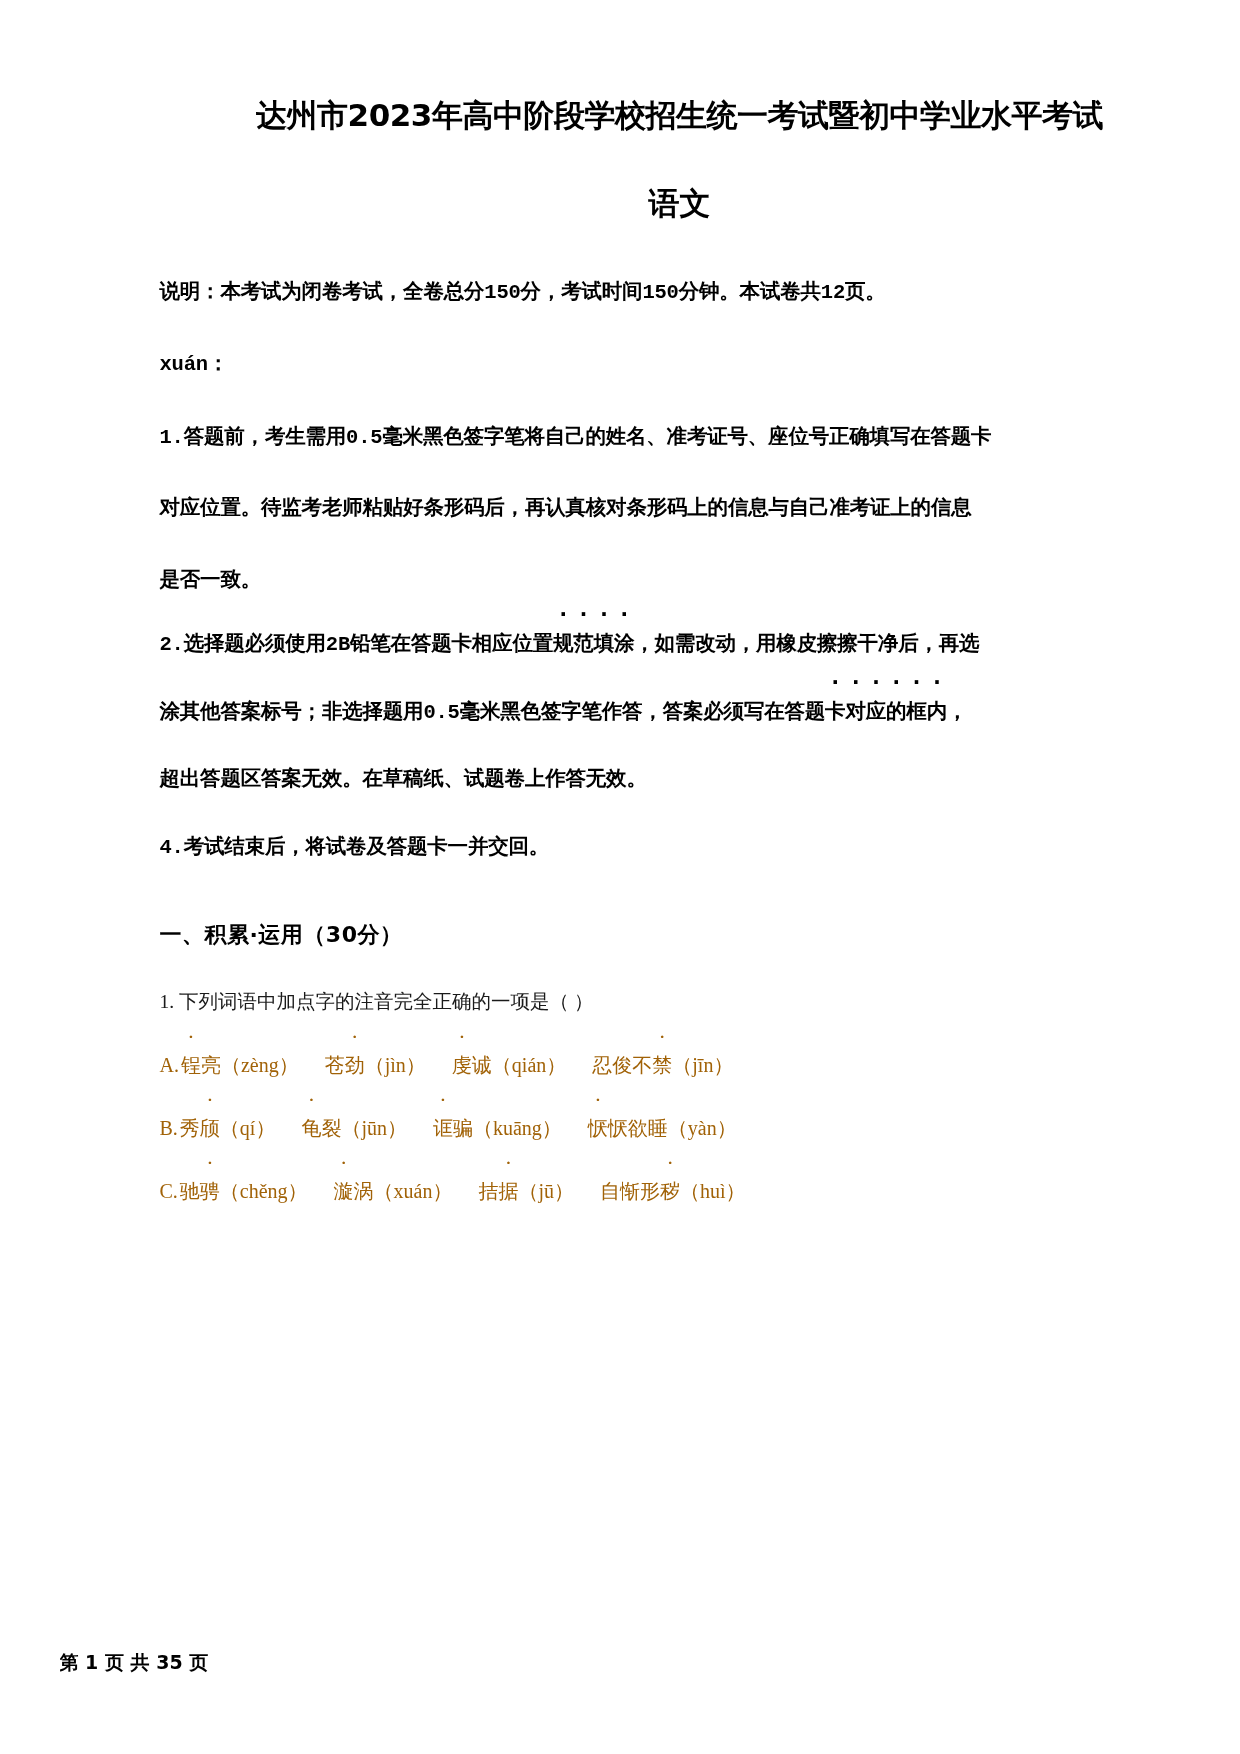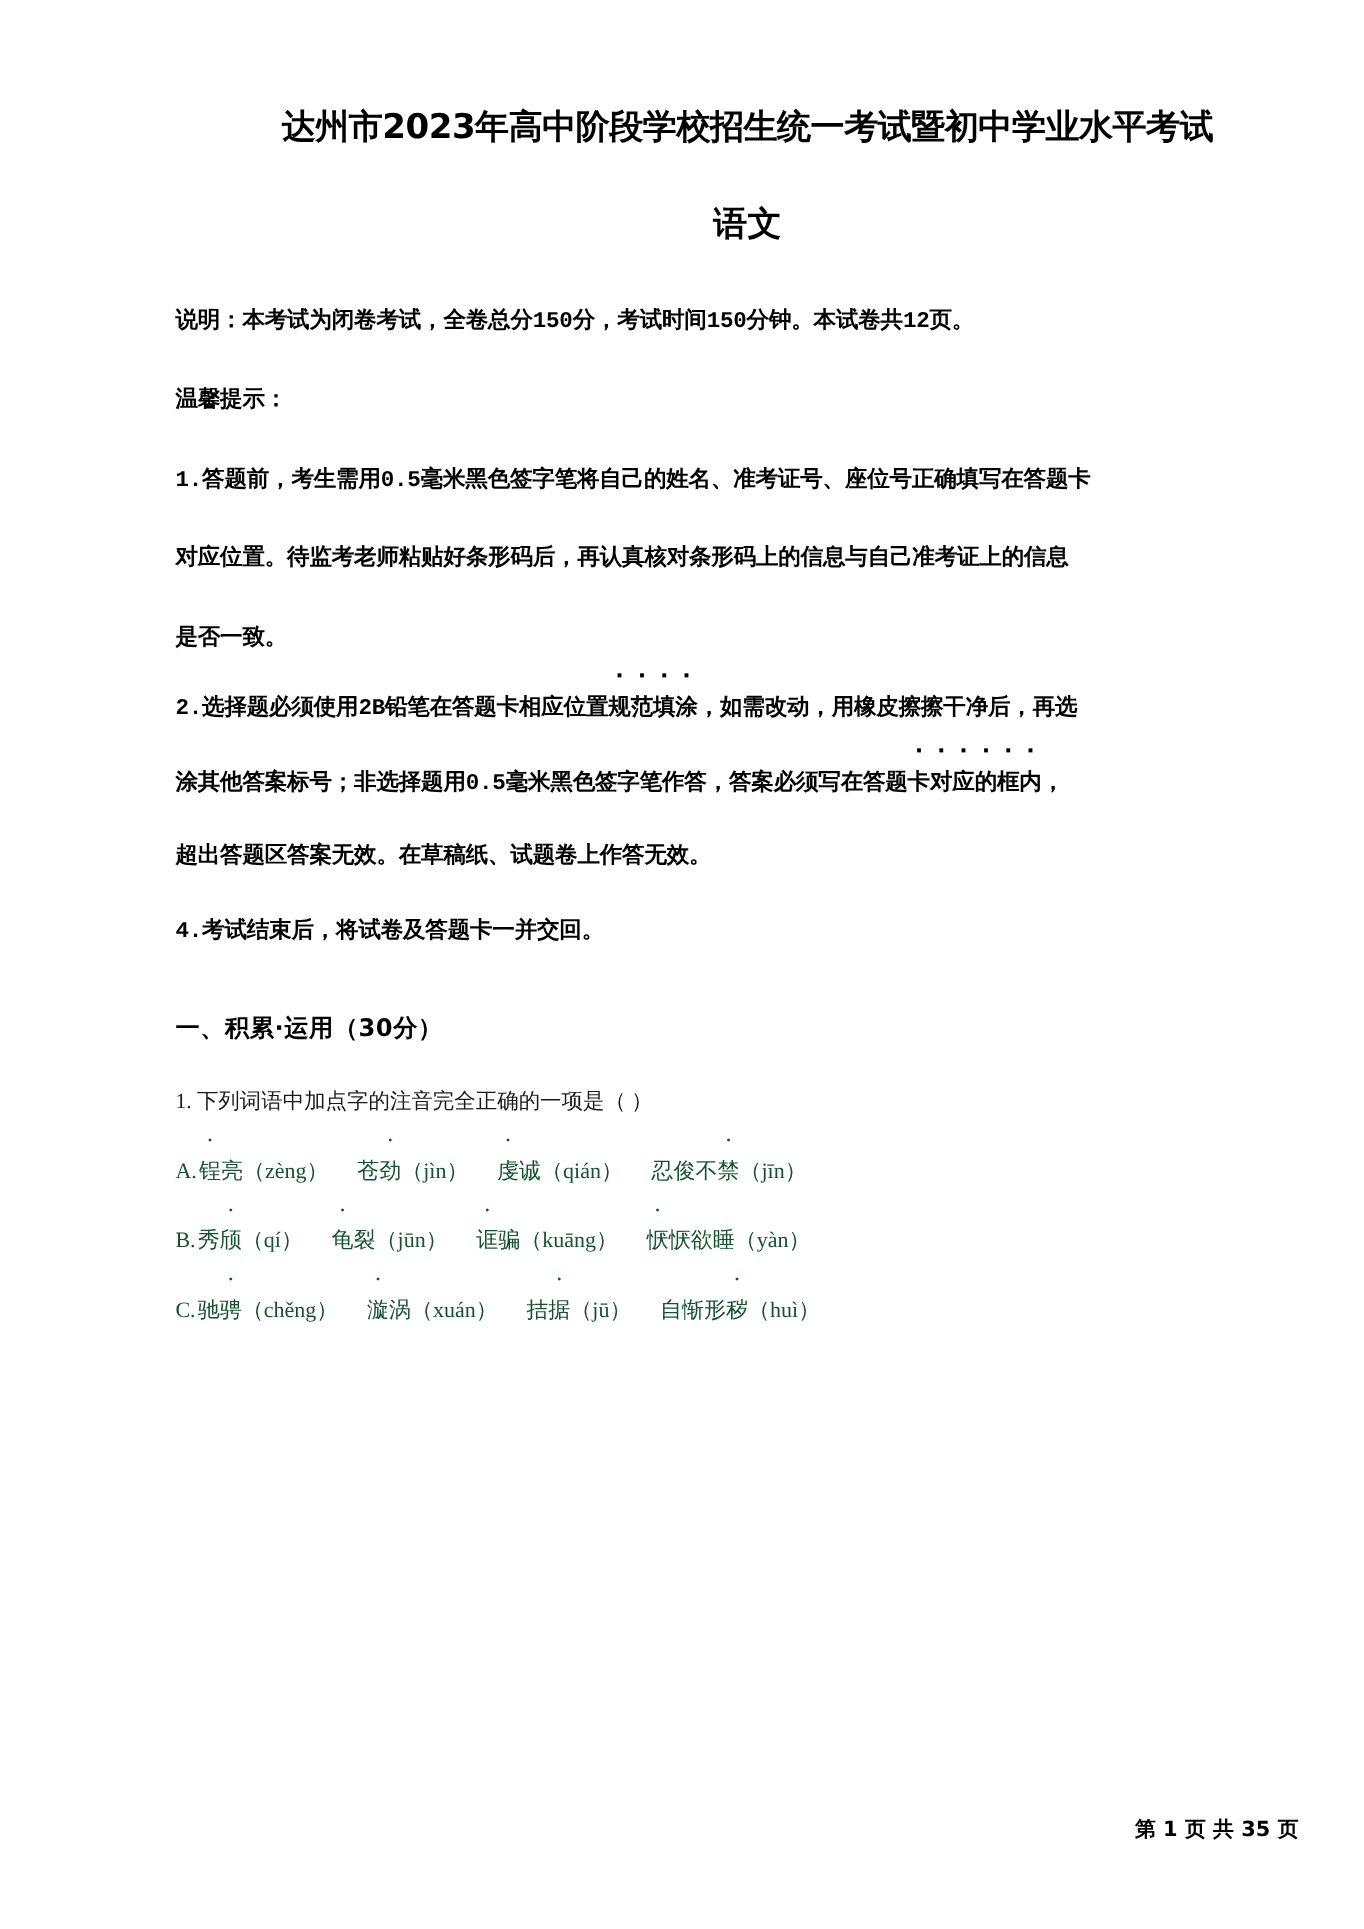--- a/index.html
+++ b/index.html
@@ -108,58 +108,58 @@
     white-space: nowrap;
     color: #1a1a1a;
   }
   .option {
     font-family: "Liberation Serif", "DejaVu Serif", serif;
     font-size: 20px;
     line-height: 1.0;
     margin: 0;
     padding-top: 43px;
     white-space: nowrap;
-    color: #14532d;
+    color: #a16207;
   }
   .option .gap { display: inline-block; width: 26px; }
   .opt-label { margin-right: 2px; }
 
   .serif-dot > .ch::before {
     content: "·";
     top: -18px;
     font-size: 22px;
     font-weight: normal;
     font-family: "Liberation Serif", serif;
   }
 
   
   .footer {
     position: absolute;
     left: 0;
     right: 0;
     bottom: 78px;
-    text-align: right;
+    text-align: left;
     font-family: "DejaVu Sans", "Liberation Sans", sans-serif;
     font-weight: bold;
     font-size: 19px;
     color: #000000;
   }
 </style>
 </head>
 <body>
 
 <div class="page">
   <div class="content">
 
     <h1 class="doc-title">达州市2023年高中阶段学校招生统一考试暨初中学业水平考试</h1>
     <h2 class="doc-subtitle">语文</h2>
 
     <p class="note p-statement">说明：本考试为闭卷考试，全卷总分150分，考试时间150分钟。本试卷共12页。</p>
 
-    <p class="note p-tips">温馨提示：</p>
+    <p class="note p-tips">xuán：</p>
 
     <p class="note p-i1a">1.答题前，考生需用0.5毫米黑色签字笔将自己的姓名、准考证号、座位号正确填写在答题卡</p>
     <p class="note p-i1b">对应位置。待监考老师粘贴好条形码后，再认真核对条形码上的信息与自己准考证上的信息</p>
     <p class="note p-i1c">是否一致。</p>
 
     <p class="note p-i2a"><span>2.选择题必须使用2B铅笔在答题卡相应位置</span><span class="dotted"><span class="ch">规</span><span class="ch">范</span><span class="ch">填</span><span class="ch">涂</span></span><span>，如需改动，用橡皮擦擦干净后，再选</span></p>
 
     <p class="note p-i2b"><span>涂其他答案标号；非选择题用0.5毫米黑色签字笔作答，答案必须写在答题</span><span class="dotted"><span class="ch">卡</span><span class="ch">对</span><span class="ch">应</span><span class="ch">的</span><span class="ch">框</span><span class="ch">内</span></span><span>，</span></p>
 
     <p class="note p-i2c">超出答题区答案无效。在草稿纸、试题卷上作答无效。</p>

